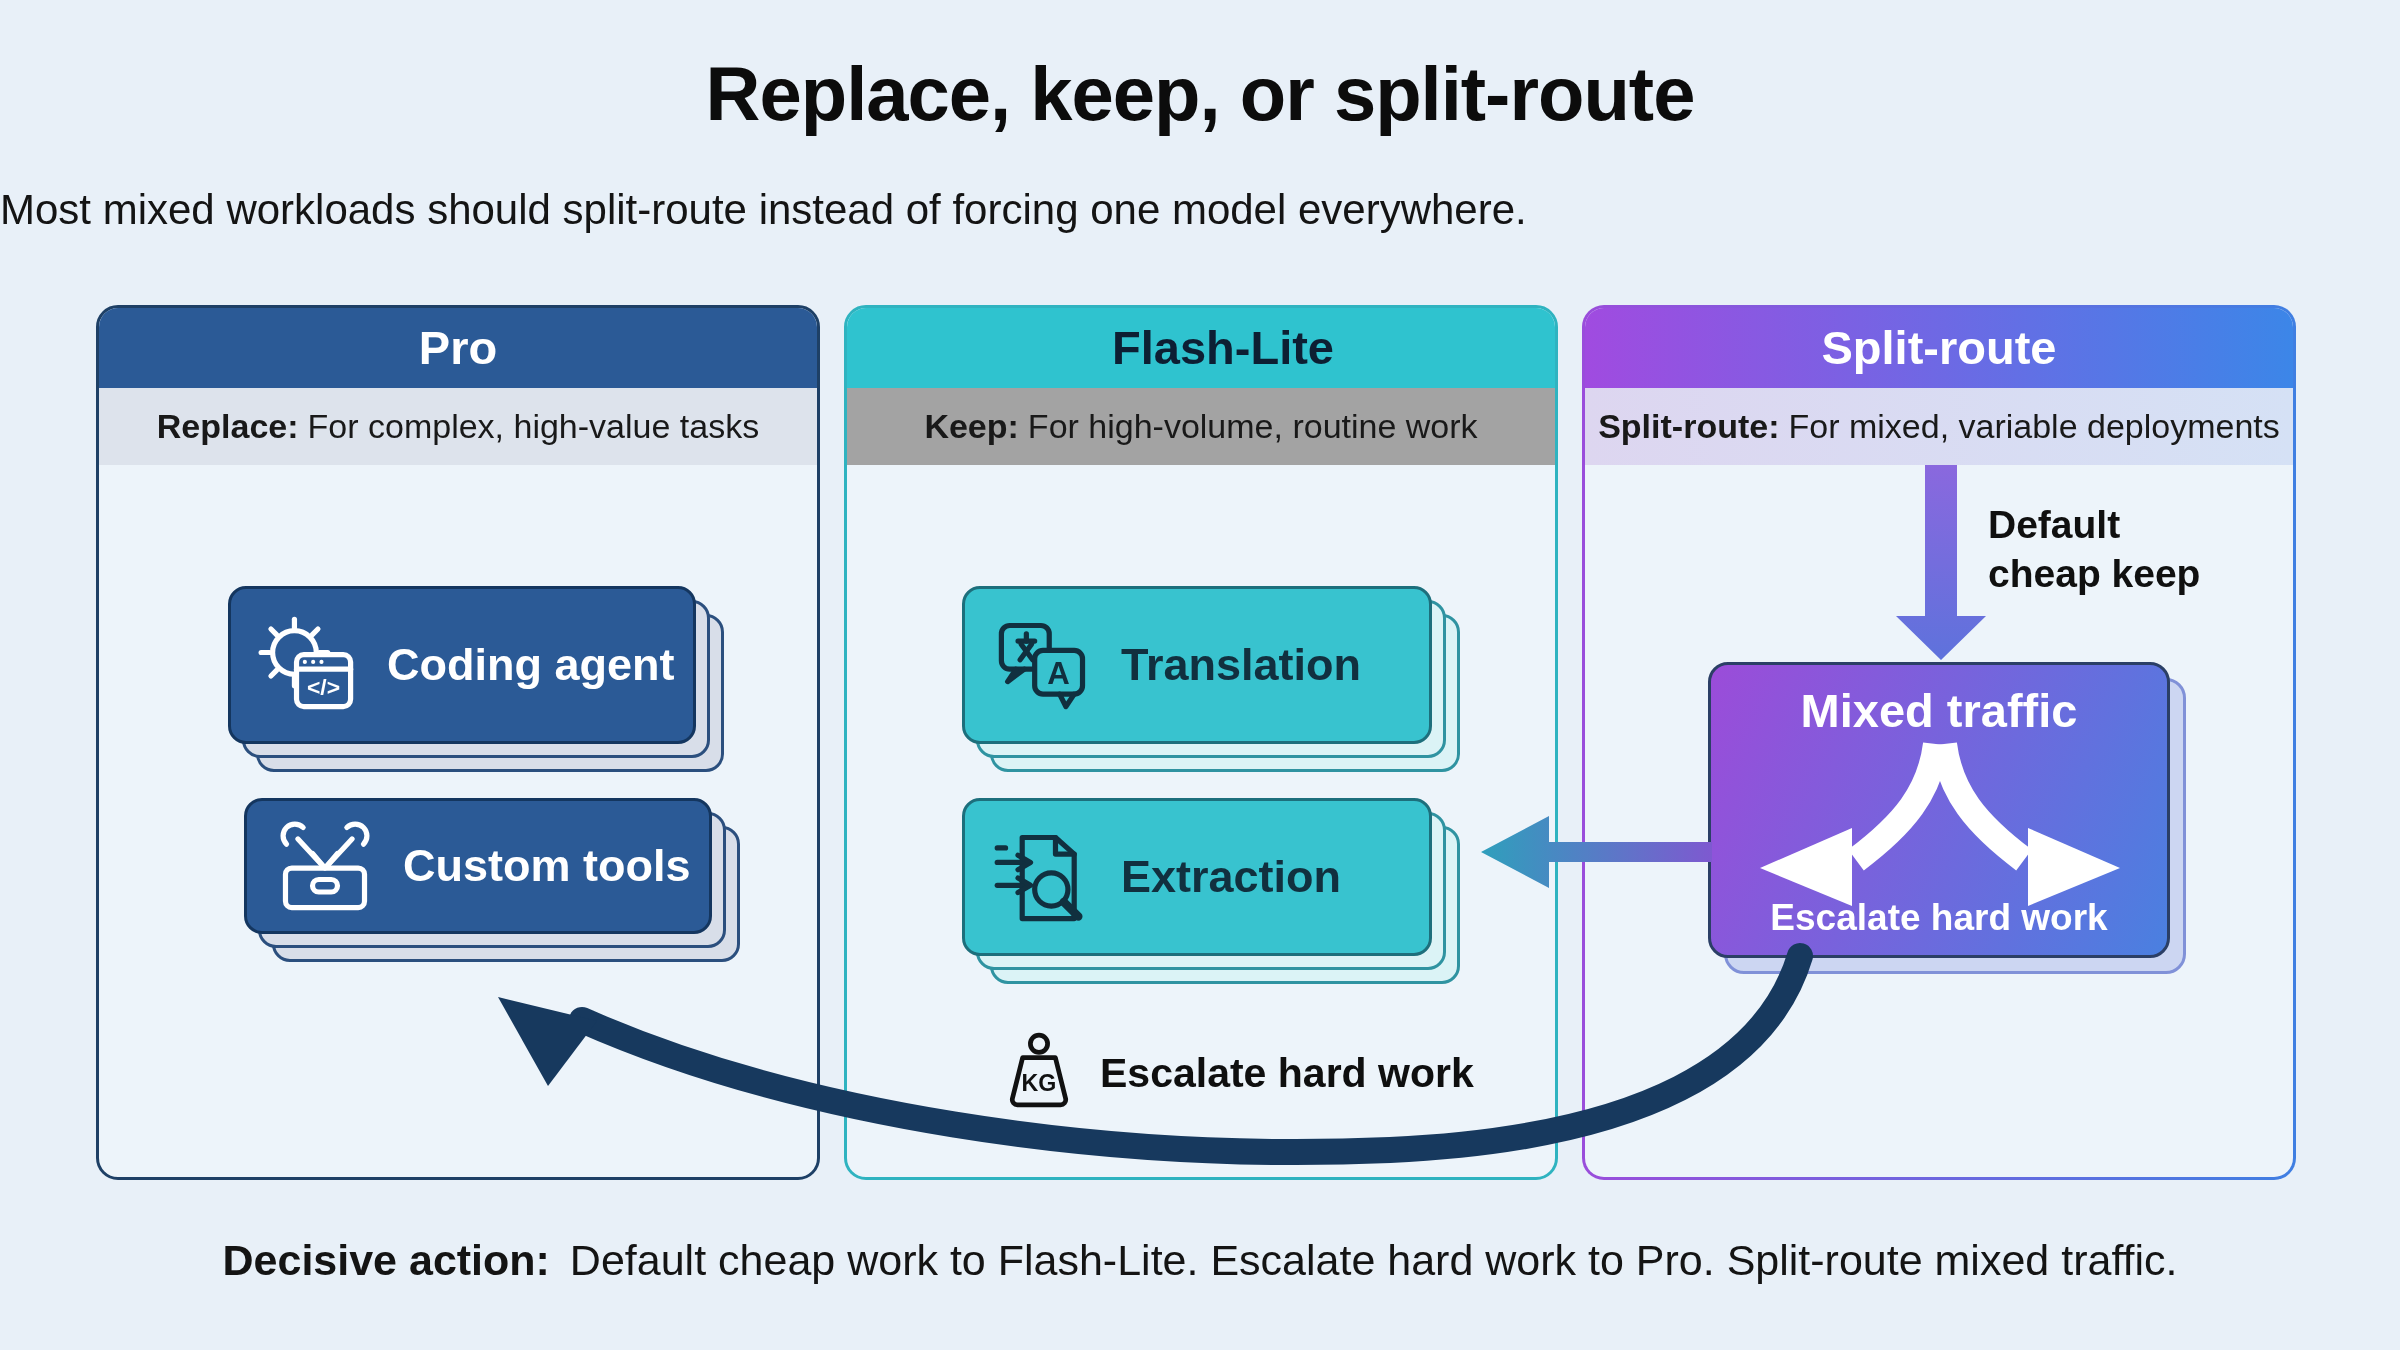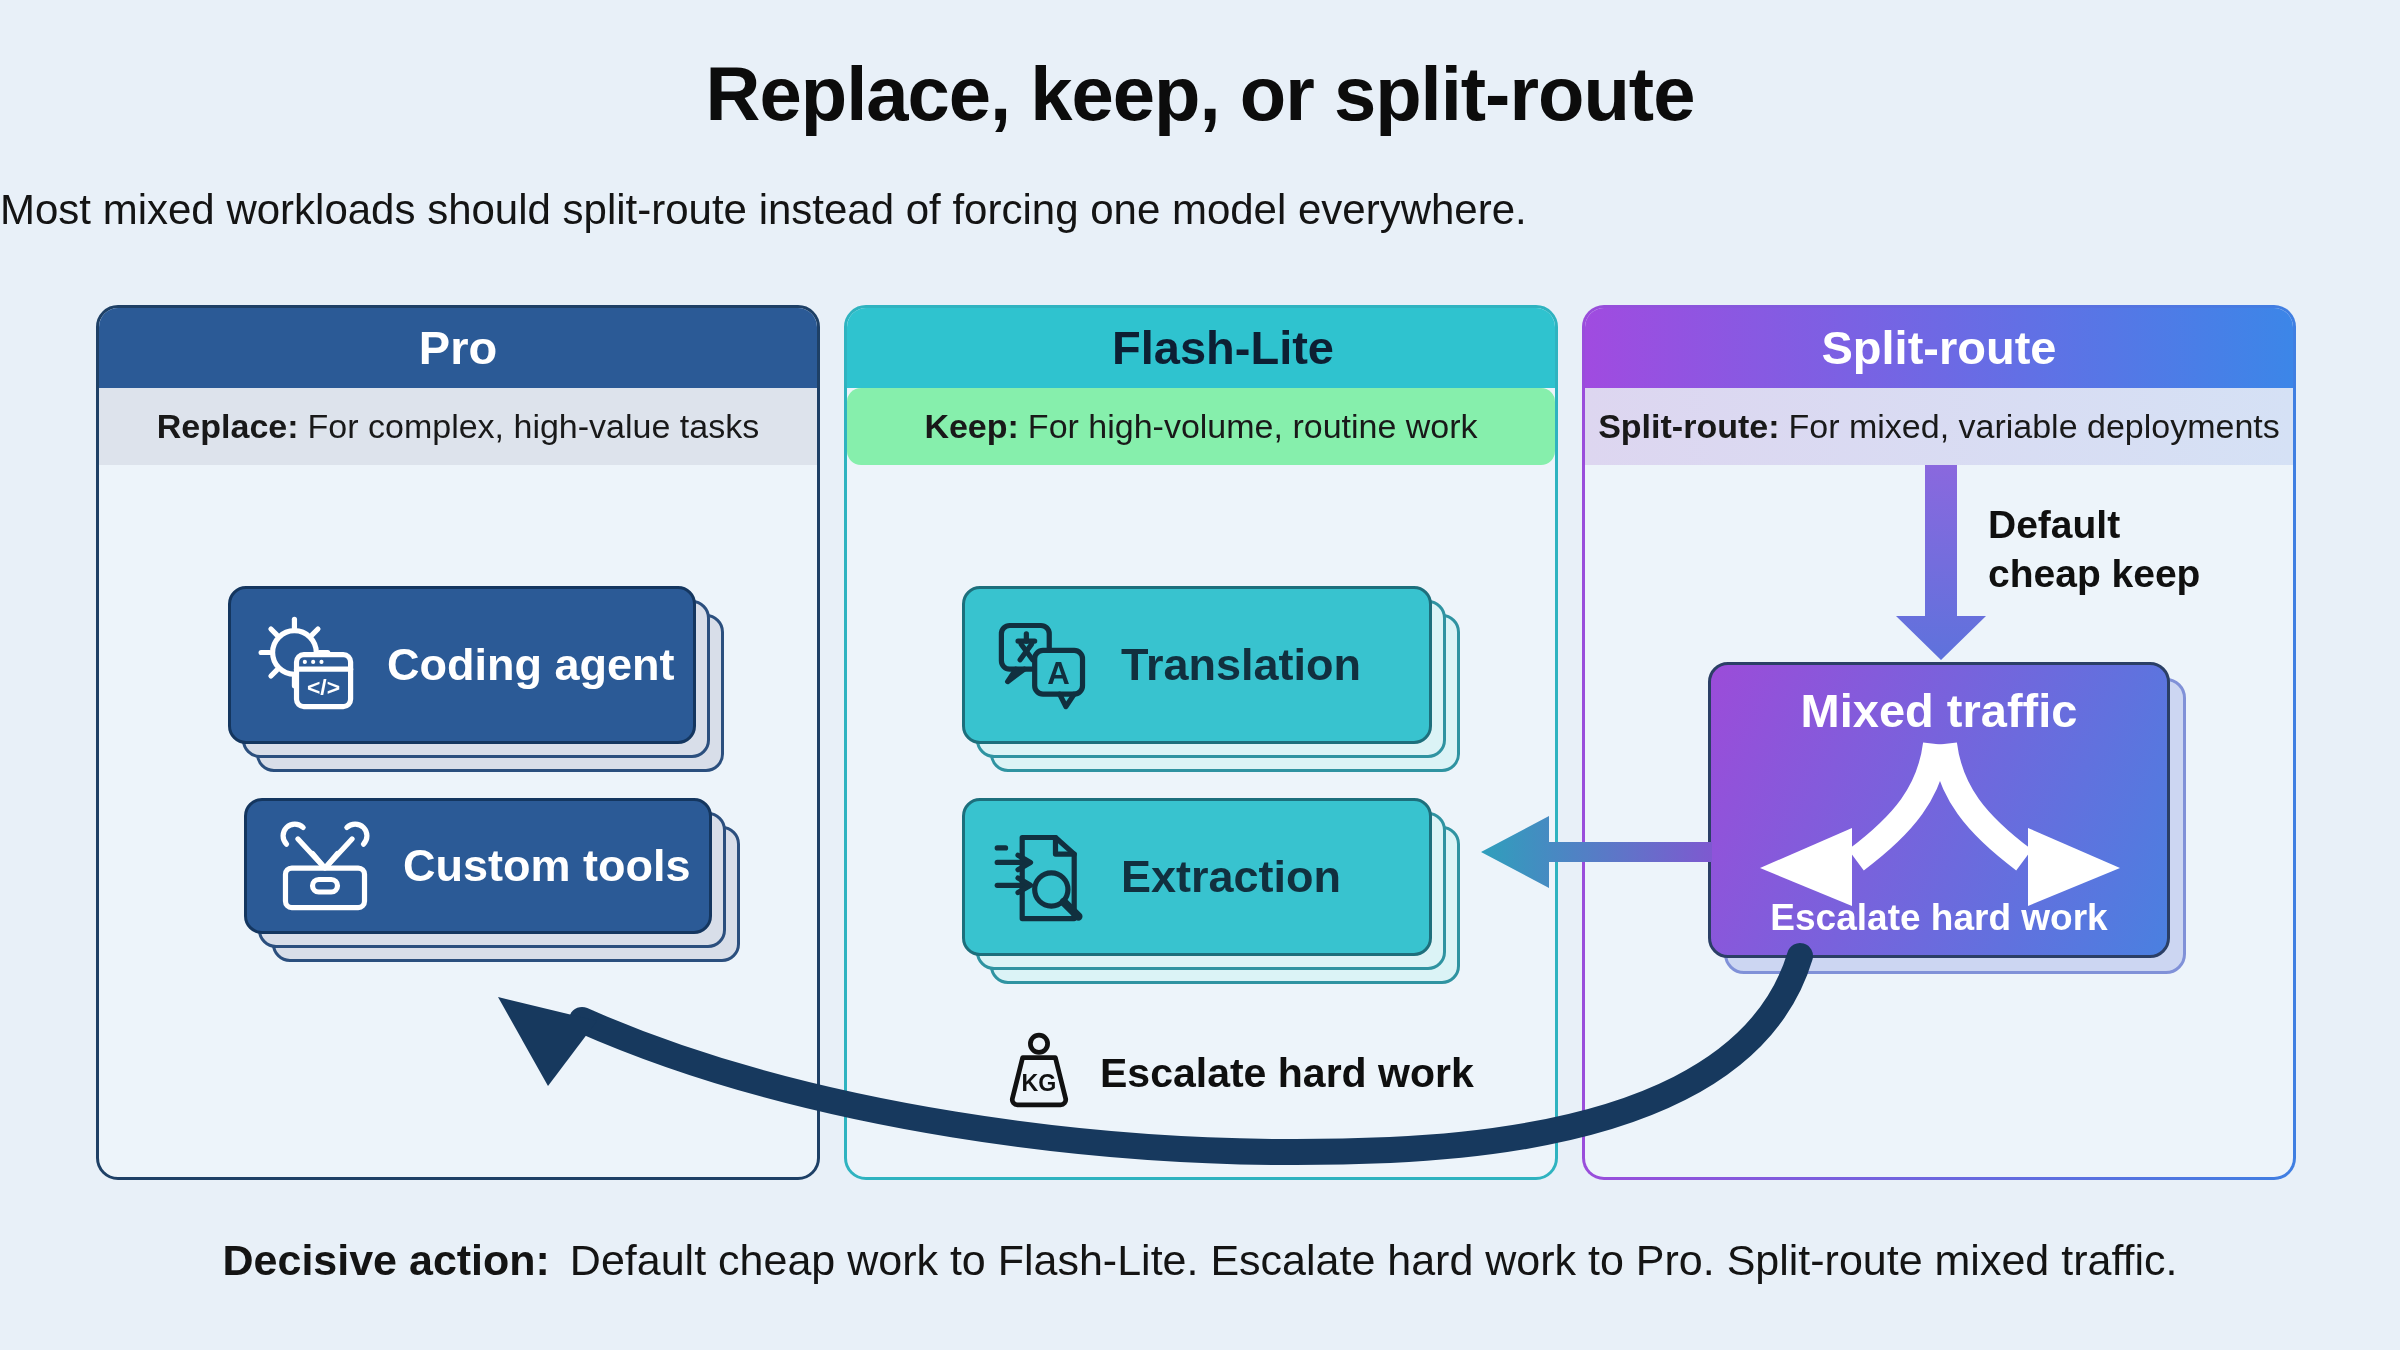--- a/index.html
+++ b/index.html
@@ -21,21 +21,21 @@
   .col3inner{position:absolute;inset:3px;background:#edf4fa;border-radius:19px;}
   .col-head{position:absolute;top:0;left:0;right:0;height:80px;line-height:80px;
             border-radius:19px 19px 0 0;text-align:center;font-size:47px;font-weight:bold;}
   .col-head.pro{background:#2b5a96;color:#ffffff;}
   .col-head.flash{background:#2fc3cf;color:#0d1f33;padding-left:44px;}
   .col-head.split{background:linear-gradient(90deg,#a04be0,#3c86e8);color:#ffffff;}
   .col-tag{position:absolute;top:80px;left:0;right:0;height:77px;display:flex;
            align-items:center;justify-content:center;font-size:34px;color:#191919;gap:0;}
   .col-tag b{margin-right:9px;}
   .col-tag.pro{background:#dde3ec;}
-  .col-tag.flash{background:#86efac;border-radius:14px;}
+  .col-tag.flash{background:#a3a3a3;}
   .col-tag.split{background:linear-gradient(90deg,#ddd6f0,#d5e1f5);}
   .col3wrap .col-head{top:3px;left:3px;right:3px;}
   .col3wrap .col-tag{top:83px;left:3px;right:3px;}
 
   
   .stack{position:absolute;}
   .ghost{position:absolute;inset:0;border-radius:18px;border:3px solid;}
   .stack.blue .ghost{background:#d8dee9;border-color:#2b4f7e;}
   .stack.teal .ghost{background:#dbf3f6;border-color:#2f93a1;}
   .g1{transform:translate(14px,14px);}

